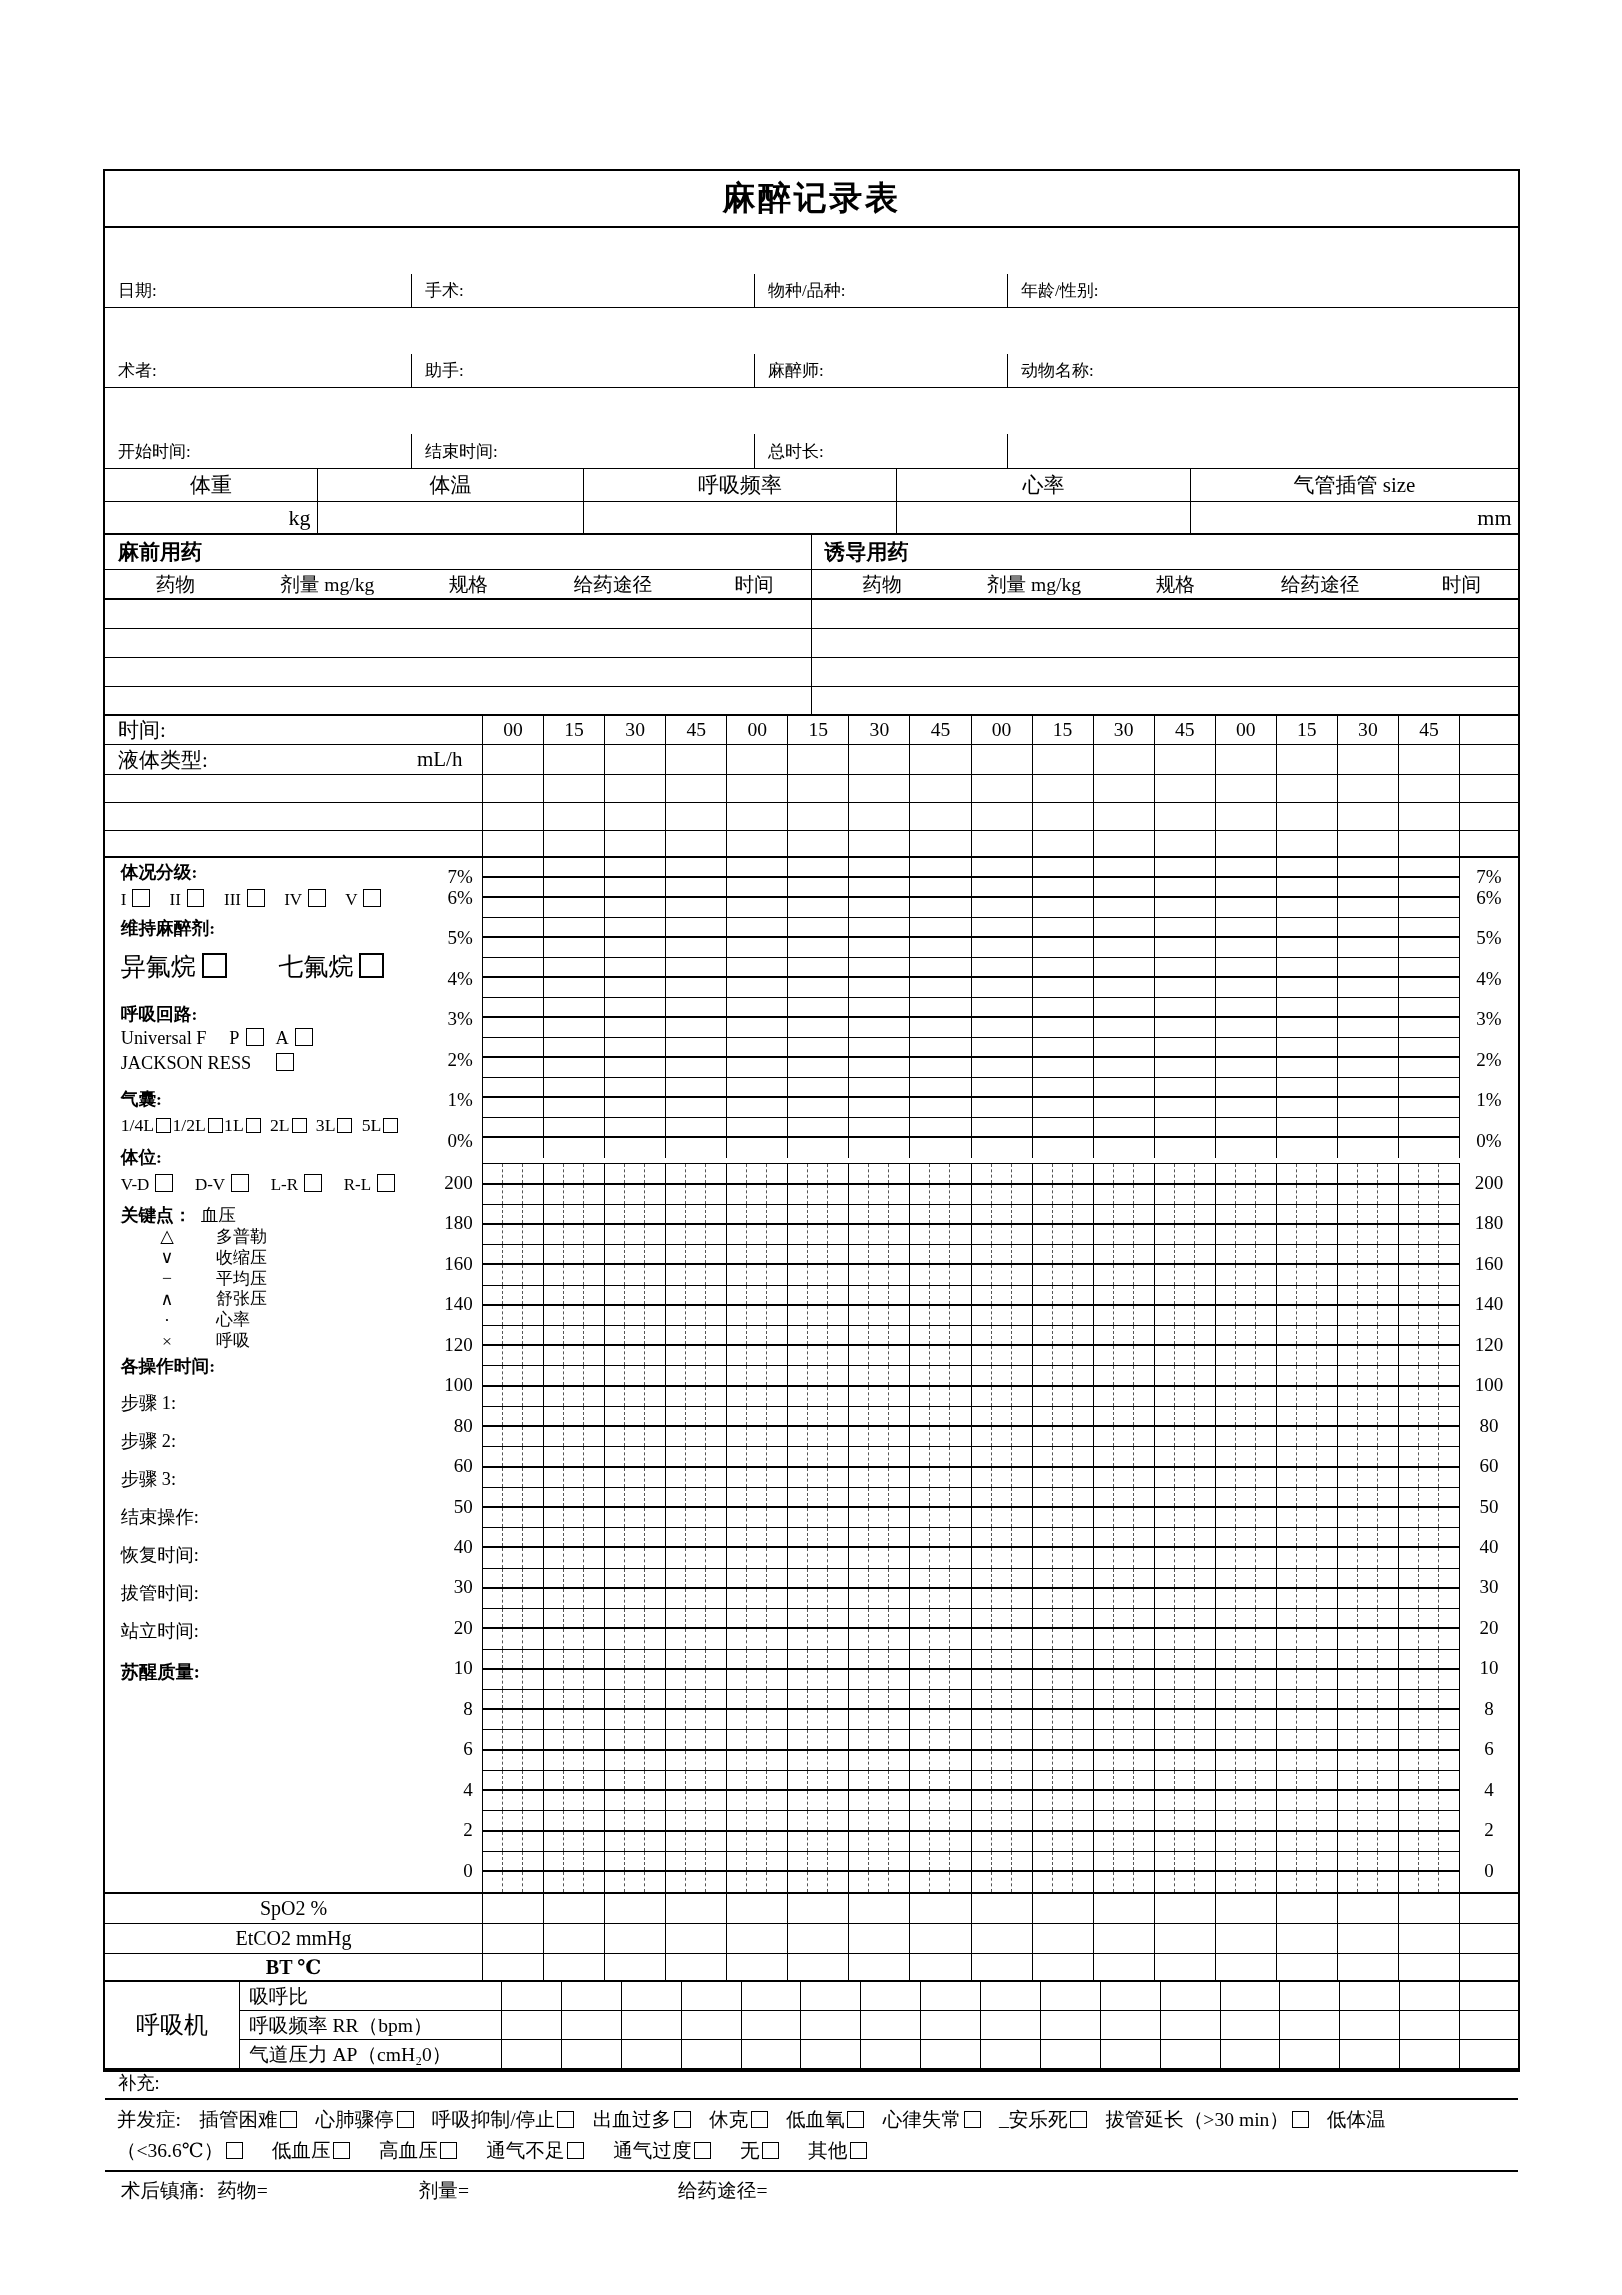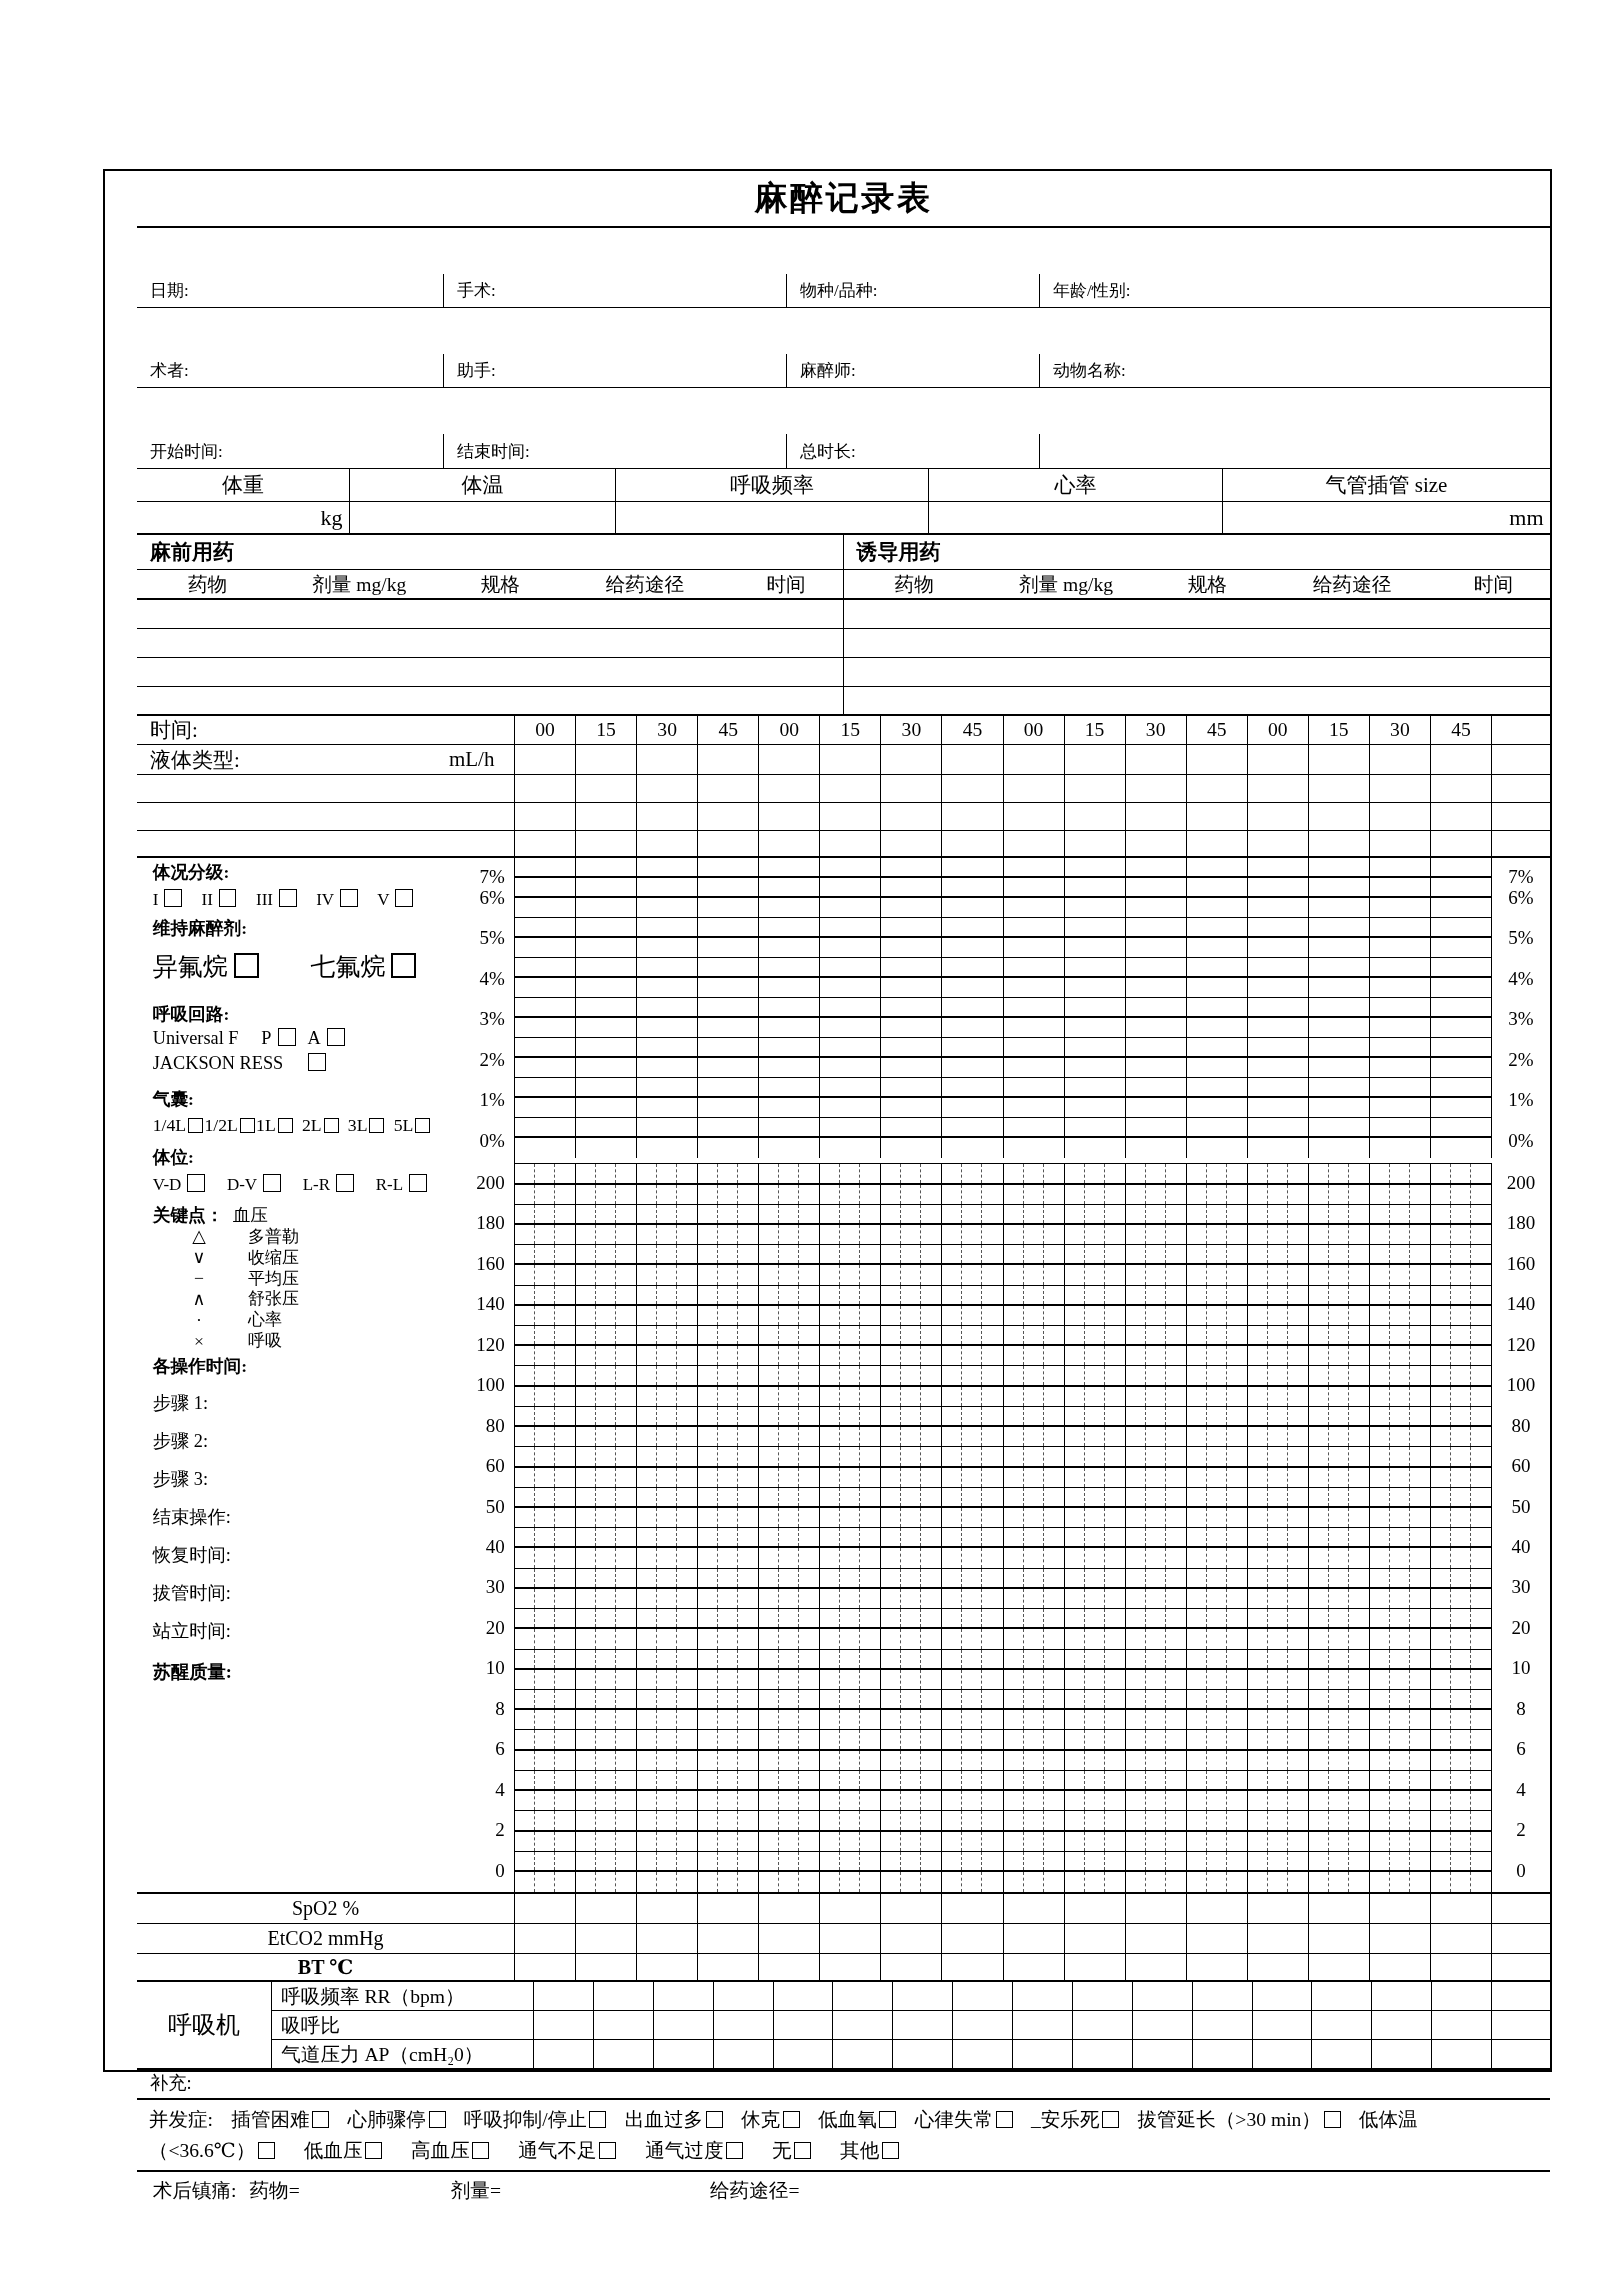--- a/index.html
+++ b/index.html
@@ -3,21 +3,21 @@
 <meta charset="utf-8">
 <style>
   html,body{margin:0;padding:0;}
   body{
     width:1623px;height:2295px;background:#ffffff;color:#000;
     font-family:"Liberation Serif","DejaVu Serif",serif;
     position:relative;overflow:hidden;
   }
   .form{
     position:absolute;left:103px;top:169px;width:1413px;height:1899px;
-    border:2.6px solid #000;background:#fff;padding-left:32px;
+    border:2.6px solid #000;background:#fff;
   }
   .row{display:flex;box-sizing:border-box;border-bottom:1.3px solid #000;align-items:stretch;}
   .row.thick{border-bottom-width:2px;}
   .cell{box-sizing:border-box;border-right:1.3px solid #000;display:flex;align-items:center;overflow:hidden;}
   .cell.last{border-right:none;}
   .pad{padding-left:13px;}
   .center{justify-content:center;}
   .rpad{justify-content:flex-end;padding-right:6.5px;}
 
   
@@ -3136,41 +3136,41 @@
         <div class="gc"></div>
         <div class="gc"></div>
         <div class="gr"></div>
       </div>
     </div>
 
   <div class="ventwrap">
     <div class="ventleft">呼吸机</div>
     <div class="ventright" id="vent-rows">
         <div class="ventrow">
-          <div class="vl">呼吸频率 RR（bpm）</div>
+          <div class="vl">吸呼比</div>
           <div class="gc"></div>
           <div class="gc"></div>
           <div class="gc"></div>
           <div class="gc"></div>
           <div class="gc"></div>
           <div class="gc"></div>
           <div class="gc"></div>
           <div class="gc"></div>
           <div class="gc"></div>
           <div class="gc"></div>
           <div class="gc"></div>
           <div class="gc"></div>
           <div class="gc"></div>
           <div class="gc"></div>
           <div class="gc"></div>
           <div class="gc"></div>
           <div class="gr"></div>
         </div>
         <div class="ventrow">
-          <div class="vl">吸呼比</div>
+          <div class="vl">呼吸频率 RR（bpm）</div>
           <div class="gc"></div>
           <div class="gc"></div>
           <div class="gc"></div>
           <div class="gc"></div>
           <div class="gc"></div>
           <div class="gc"></div>
           <div class="gc"></div>
           <div class="gc"></div>
           <div class="gc"></div>
           <div class="gc"></div>

